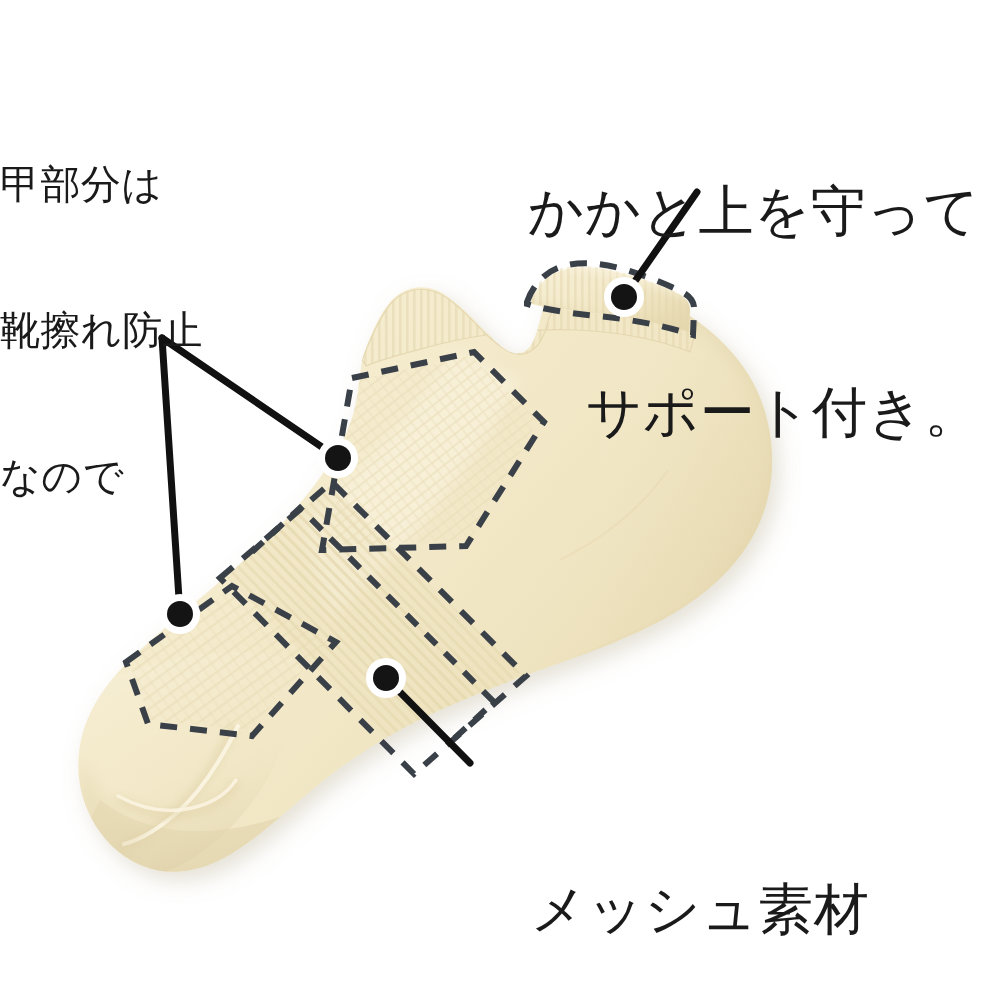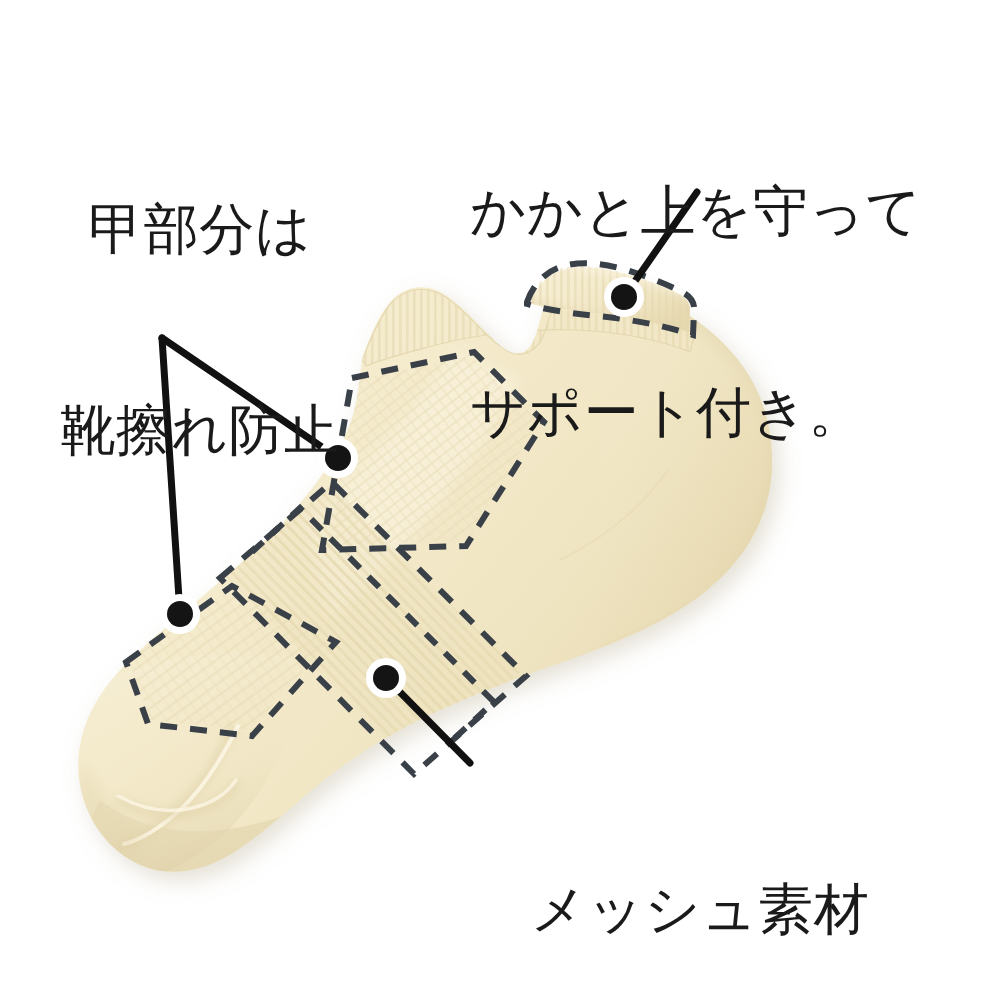--- a/index.html
+++ b/index.html
@@ -32,28 +32,27 @@
     white-space: pre;
     pointer-events: none;
   }
   .callout-line {
     display: block;
   }
   #callout-mesh {
     left: 0px;
     top: 62px;
     width: 400px;
-    text-align: center;
-    font-size: 55px;
+    font-size: 40px;
   }
   #callout-heel {
     left: 470px;
     top: 44px;
     width: 510px;
-    text-align: left;
+    text-align: right;
     font-size: 55px;
   }
   #callout-support {
     left: 450px;
     top: 742px;
     width: 500px;
     text-align: center;
     font-size: 55px;
   }
 </style>
@@ -330,20 +329,21 @@
       <g>
         <circle cx="386" cy="678" r="20" fill="#ffffff"></circle>
         <circle cx="386" cy="678" r="13" fill="#141414"></circle>
       </g>
     </g>
   </svg>
 
   <div class="callout" id="callout-mesh">
     <span class="callout-line">甲部分は</span>
     <span class="callout-line">靴擦れ防止</span>
+    <span class="callout-line">なので</span>
   </div>
 
   <div class="callout" id="callout-heel">
     <span class="callout-line">かかと上を守って</span>
     <span class="callout-line">サポート付き。</span>
   </div>
 
   <div class="callout" id="callout-support">
     <span class="callout-line">メッシュ素材</span>
     

